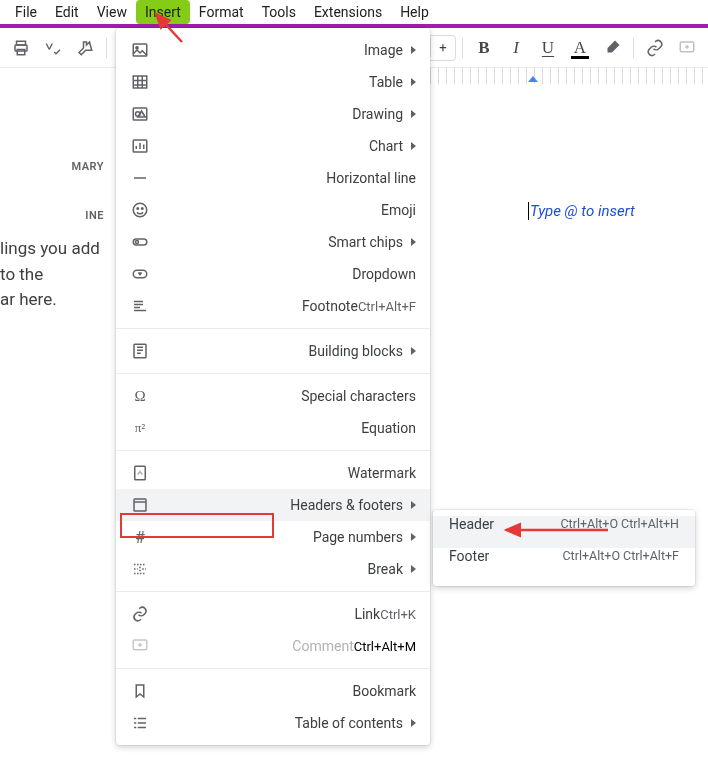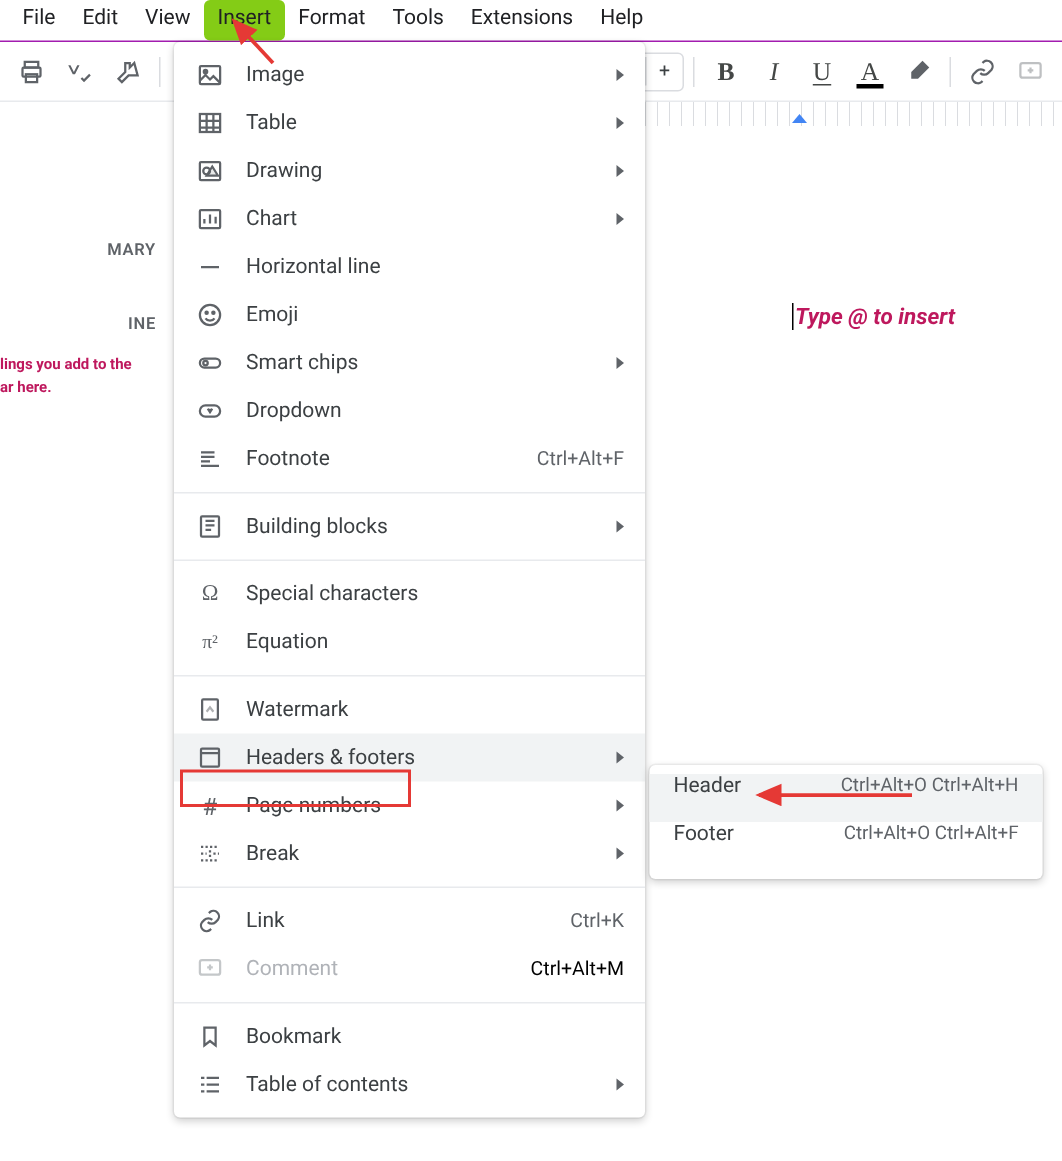--- a/index.html
+++ b/index.html
@@ -9,23 +9,24 @@
     color: #3c4043;
     background: #fff;
     width: 708px;
     height: 774px;
     overflow: hidden;
     position: relative;
   }
   
   .menubar {
     display: flex;
+    align-items: center;
     height: 28px;
     padding: 0 6px;
-    border-bottom: 1px solid #a21caf;
+    border-bottom: 4px solid #a21caf;
   }
   .menubar-item {
     padding: 4px 9px;
     font-size: 14px;
     color: #202124;
     cursor: pointer;
     border-radius: 4px;
   }
   .menubar-item.active { background: #84cc16; }
 
@@ -89,36 +90,35 @@
     position: absolute;
     left: 0; top: 70px;
     width: 116px;
     padding: 90px 8px 0 0;
     font-size: 11px;
     color: #5f6368;
     text-align: left;
   }
   .leftpane .hdr { font-weight:600; letter-spacing: .5px; margin-bottom: 36px; text-align:right; padding-right:4px;}
   .leftpane .hdr2 { font-weight:600; letter-spacing:.5px; margin-bottom:14px; text-align:right; padding-right:4px;}
-  .leftpane .desc { font-size:10px; color:#be185d; line-height:1.5; text-align:left; padding-left:0;font-weight:bold;}
+  .leftpane .desc { font-size:17px; color:#404040; line-height:1.5; text-align:left; padding-left:0;}
 
   
   .docpage {
     position: absolute;
     left: 430px; top: 90px; right: 0;
     height: 680px;
     background: #fff;
   }
   .placeholder {
     position: absolute;
     top: 112px; left: 100px;
-    color: #be185d;
+    color: #1d4ed8;
     font-style: italic;
     font-size: 15px;
-    font-weight: bold;
   }
   .cursor {
     position:absolute; top:112px; left:98px;
     width:1px; height:18px; background:#000;
   }
 
   
   .dropdown {
     position: absolute;
     left: 116px; top: 28px;
@@ -130,20 +130,21 @@
     z-index: 20;
   }
   .mi {
     display: flex;
     align-items: center;
     height: 32px;
     padding: 0 14px;
     cursor: pointer;
     color: #3c4043;
     position: relative;
+    text-align: right;
   }
   .mi:hover, .mi.hover { background: #f1f3f4; }
   .mi .ico {
     width: 20px; height: 20px;
     margin-right: 14px;
     display: flex; align-items: center; justify-content: center;
     color: #5f6368;
     flex-shrink: 0;
   }
   .mi .lbl { flex: 1; font-size: 14px; }

